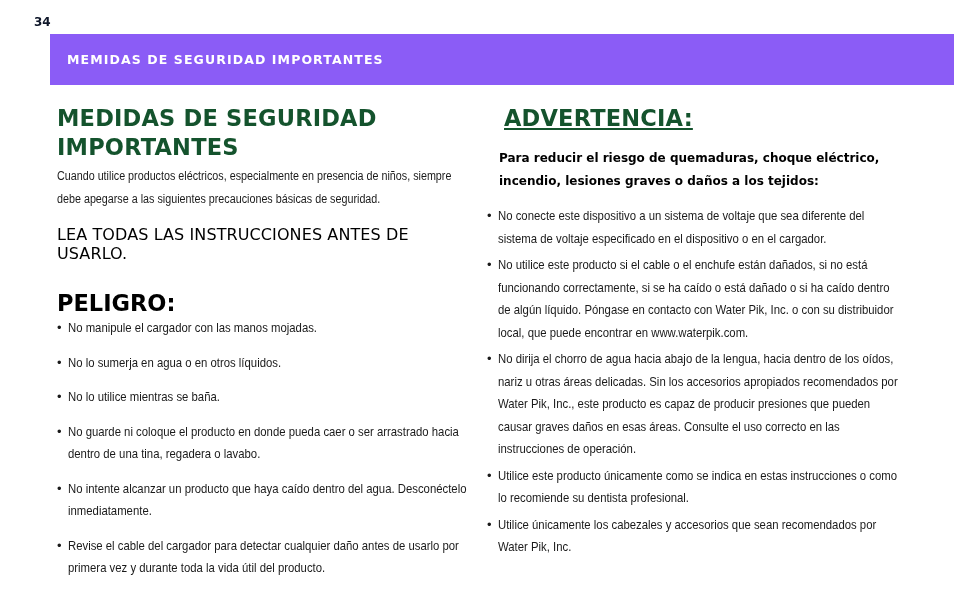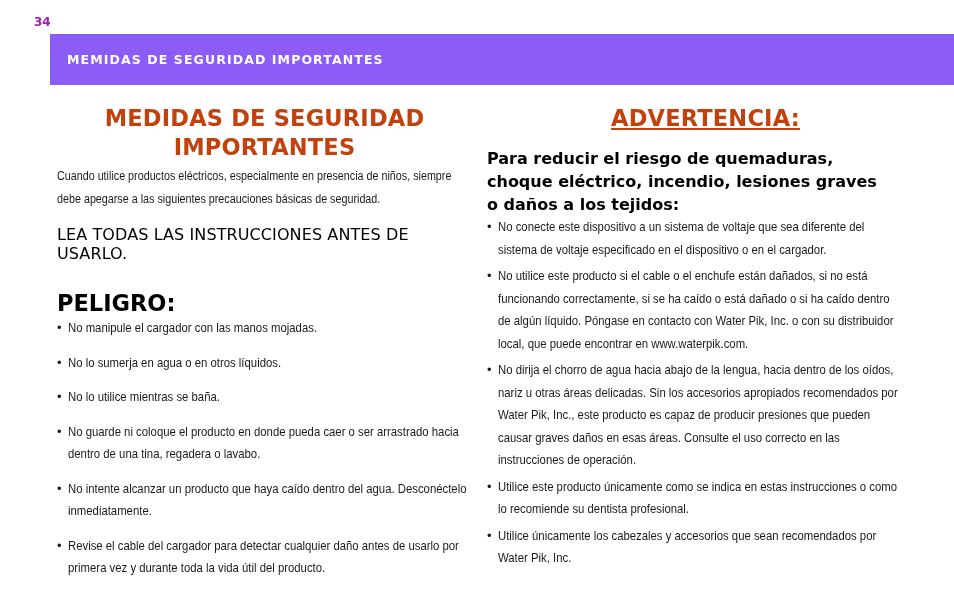--- a/index.html
+++ b/index.html
@@ -2,55 +2,55 @@
 <html><head>
 <meta charset="utf-8">
 <style>
   html, body { margin: 0; padding: 0; }
   body {
     width: 954px; height: 614px; background: #ffffff; position: relative; overflow: hidden;
     color: #1a1a1a;
   }
   .page-number {
     position: absolute; left: 34px; top: 15px;
-    font-family: "DejaVu Sans", sans-serif; font-weight: bold; font-size: 12px; color: #a21caf;
+    font-family: "DejaVu Sans", sans-serif; font-weight: bold; font-size: 12px; color: #0f172a;
   }
   .banner {
     position: absolute; left: 50px; top: 34px; width: 920px; height: 51px;
     background: #8b5cf6;
   }
   .banner-title {
     position: absolute; left: 17px; top: 18px;
     font-family: "DejaVu Sans", sans-serif; font-weight: bold; font-size: 12.5px;
     letter-spacing: 1.1px; color: #ffffff;
   }
   .col { position: absolute; }
   .col-left { left: 57px; top: 104px; width: 415px; }
   .col-right { left: 487px; top: 104px; width: 420px; }
 
   .h1 {
     font-family: "DejaVu Sans", sans-serif; font-weight: bold; font-size: 22.5px;
-    line-height: 29px; color: #c2410c; margin: 0; letter-spacing: 0.2px; text-align: center;
+    line-height: 29px; color: #14532d; margin: 0; letter-spacing: 0.2px;
   }
   .intro {
     font-family: "Liberation Sans", sans-serif; font-size: 12.5px; line-height: 23px;
     color: #1a1a1a; margin: 3px 0 0 0; transform: scaleX(0.86); transform-origin: left;
     width: 470px;
   }
   .read-all {
     font-family: "DejaVu Sans", sans-serif; font-weight: normal; font-size: 16px;
     color: #000; margin: 14px 0 0 0; letter-spacing: 0.1px;
   }
   .h2 {
     font-family: "DejaVu Sans", sans-serif; font-weight: bold; font-size: 22.5px;
     line-height: 28px; color: #000; margin: 26px 0 0 0;
   }
   .sub {
-    font-family: "DejaVu Sans", sans-serif; font-weight: bold; font-size: 16px;
-    line-height: 23px; color: #000; margin: 0;
+    font-family: "DejaVu Sans", sans-serif; font-weight: bold; font-size: 12px;
+    line-height: 23px; color: #000; margin: 12px;
   }
   ul.bullets { list-style: none; padding: 0; margin: 0; }
   ul.bullets li {
     position: relative; padding-left: 11px;
     font-family: "Liberation Sans", sans-serif; font-size: 13.2px; line-height: 22.5px;
     color: #1a1a1a;
   }
   ul.bullets li .txt { display: inline-block; transform: scaleX(0.86); transform-origin: left; width: 470px; }
   ul.bullets li .dot {
     position: absolute; left: 0; top: 0; font-size: 13px;

